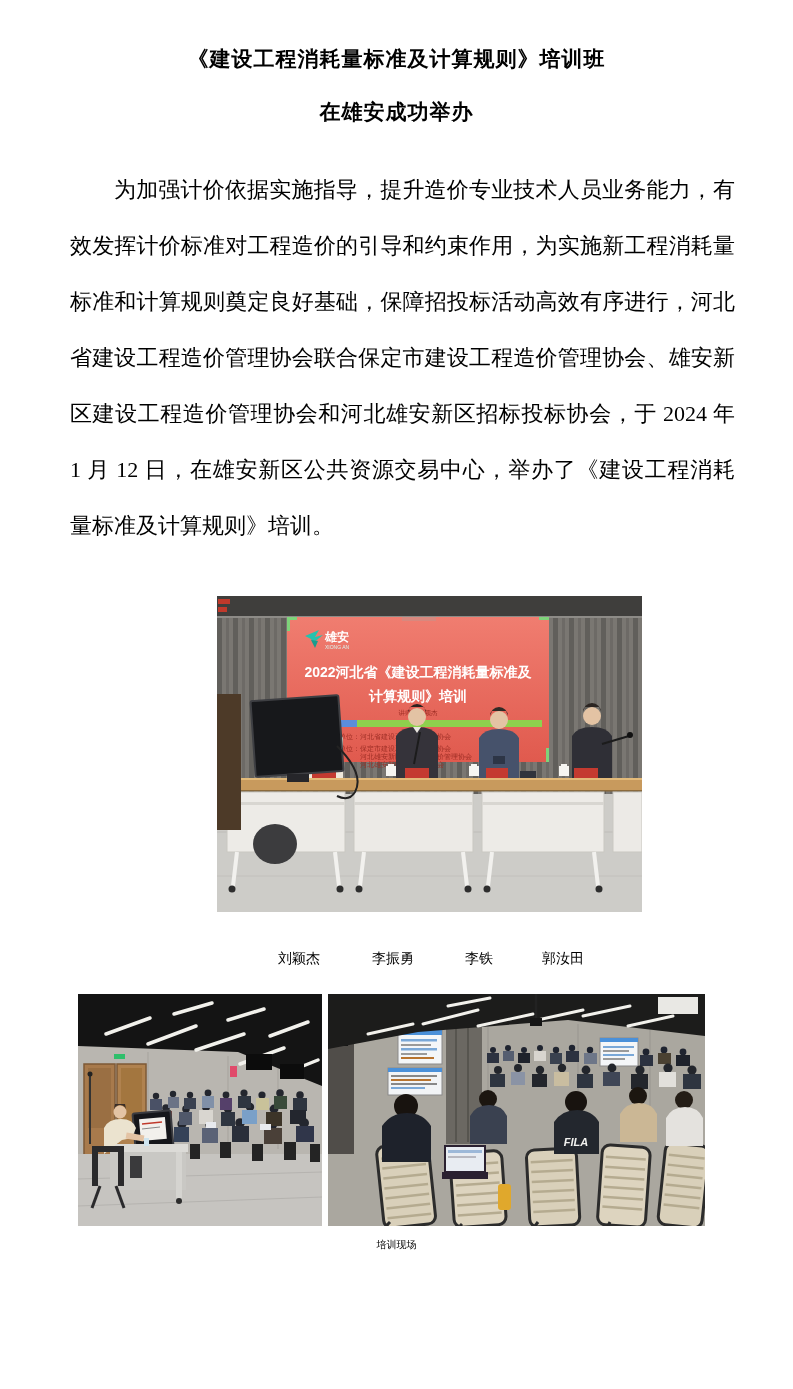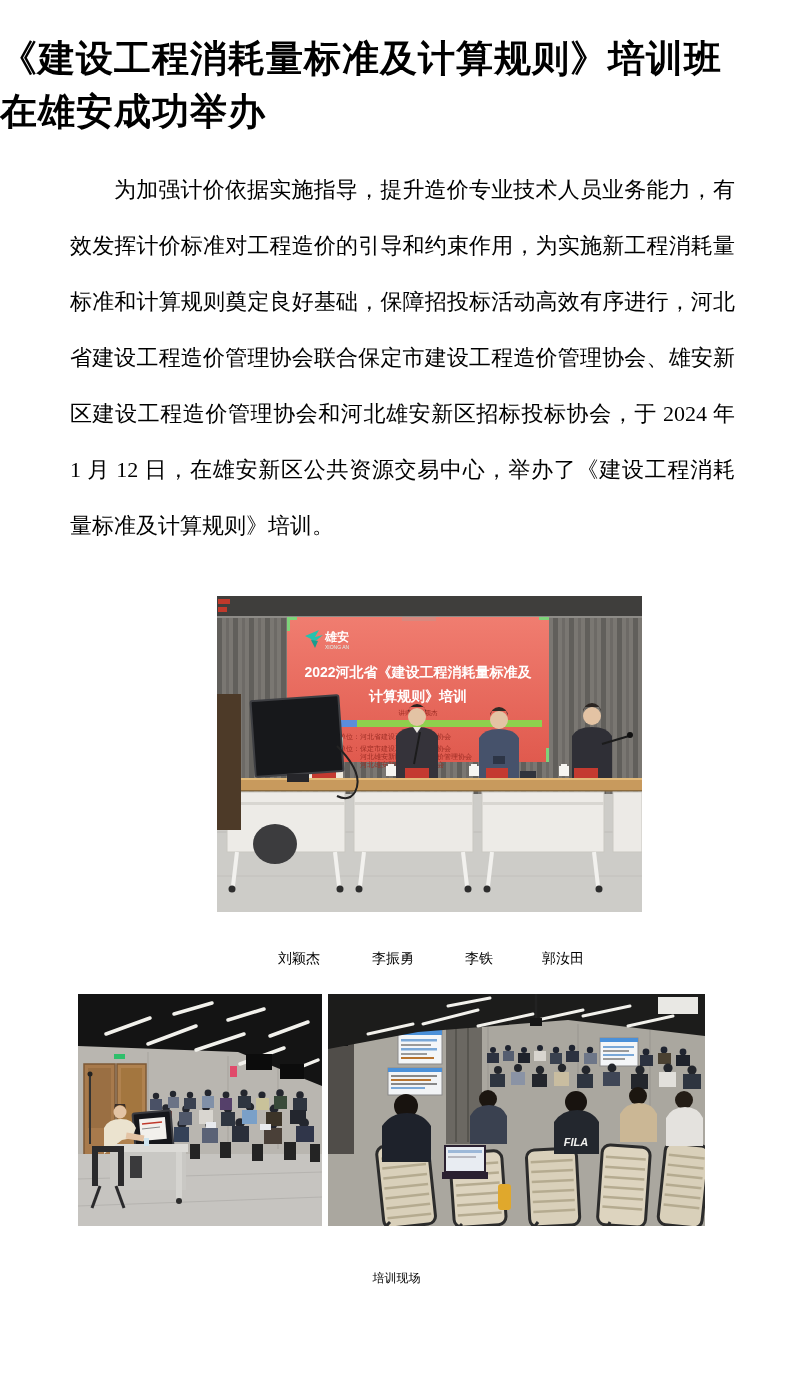--- a/index.html
+++ b/index.html
@@ -7,22 +7,23 @@
     position:relative;
     width:793px;height:1389px;
     margin:0 auto;
     background:#ffffff;
     font-family:"Liberation Serif","DejaVu Serif",serif;
     color:#000;
     overflow:hidden;
   }
   .doc-title{
     margin:45px 0 0 0;
-    font-size:37px;
+    font-size:21px;
     font-weight:bold;
+    text-align:center;
     line-height:28px;
     letter-spacing:1px;
   }
   .doc-title.second{margin-top:25px;}
   .body-text{
     margin:36px 58px 0 70px;
     font-size:22px;
     line-height:56px;
     text-align:justify;
     text-indent:2em;
@@ -44,23 +45,23 @@
   .names-row span{position:absolute;top:0;white-space:nowrap;}
   .photos-row{
     display:flex;
     margin:26px 0 0 78px;
     width:694px;height:232px;
     gap:6px;
   }
   .photo-left{width:244px;height:232px;}
   .photo-right{width:377px;height:232px;}
   .bottom-caption{
-    margin-top:44px;
+    margin-top:12px;
     text-align:center;
-    font-size:12px;
+    font-size:10px;
   }
   svg{display:block;}
   .slide-font{font-family:"Liberation Sans","DejaVu Sans",sans-serif;}
 </style>
 </head>
 <body>
 
 <div class="page">
 
   <h1 class="doc-title">《建设工程消耗量标准及计算规则》培训班</h1>

